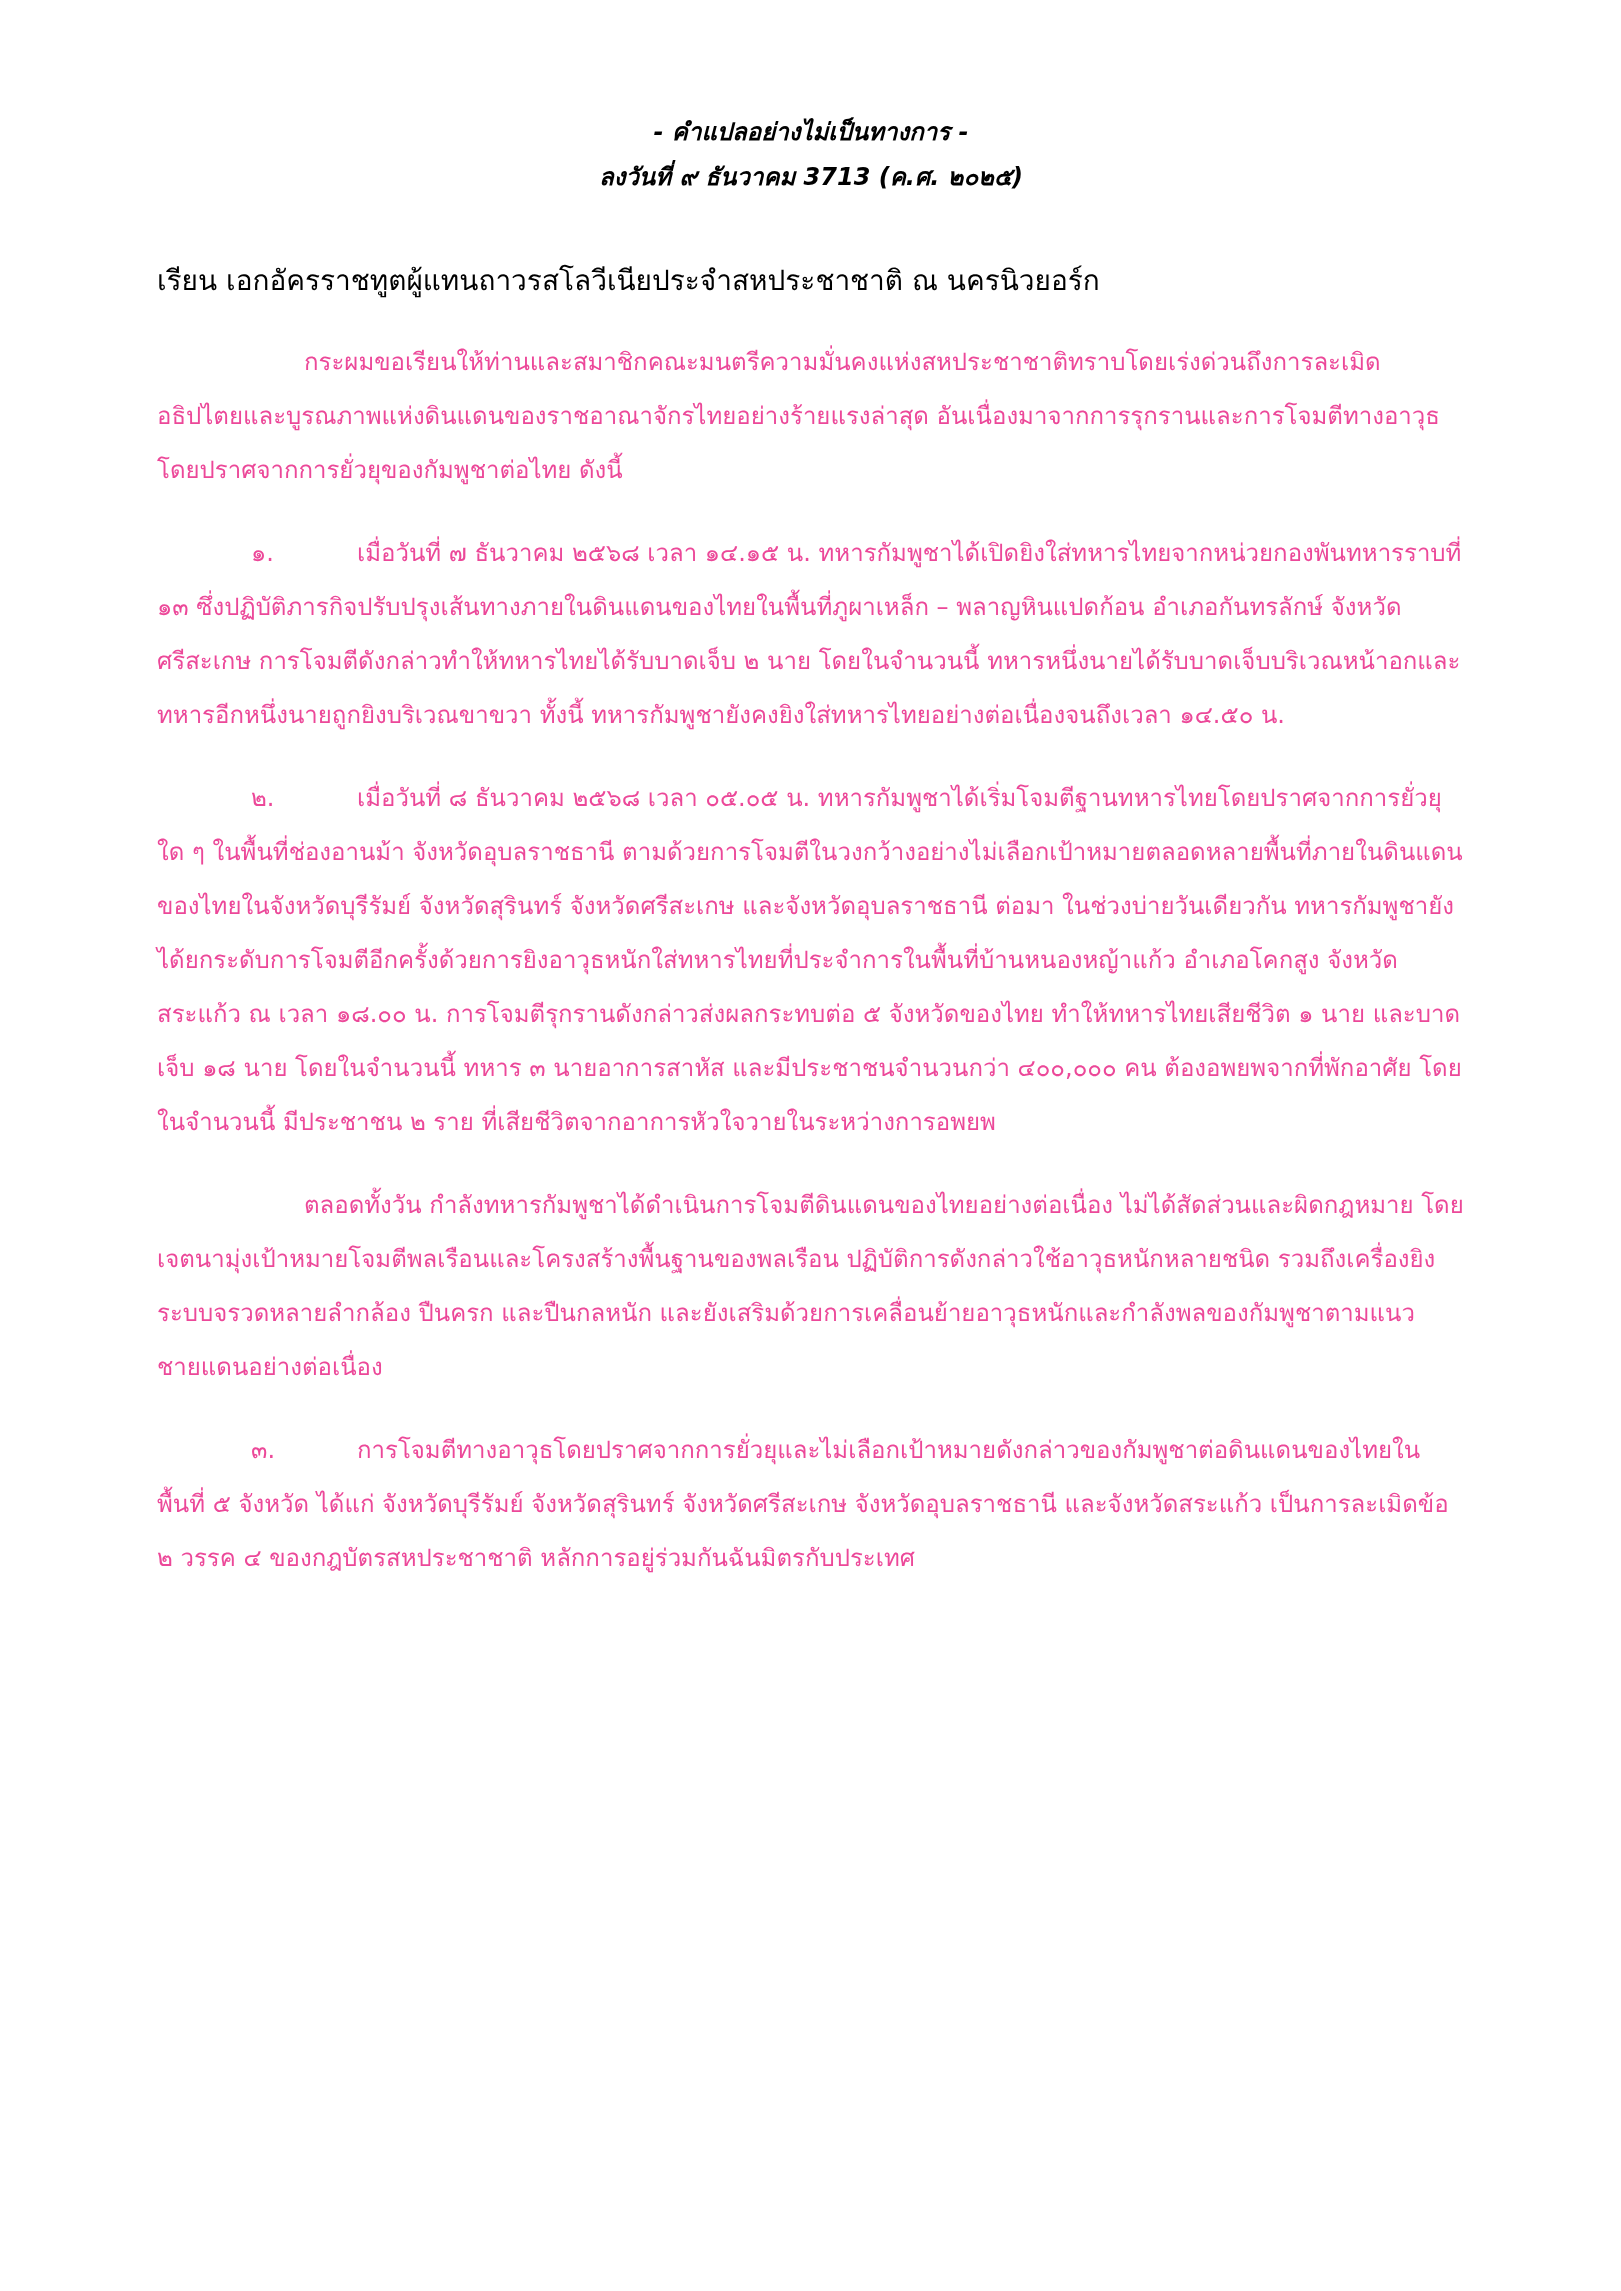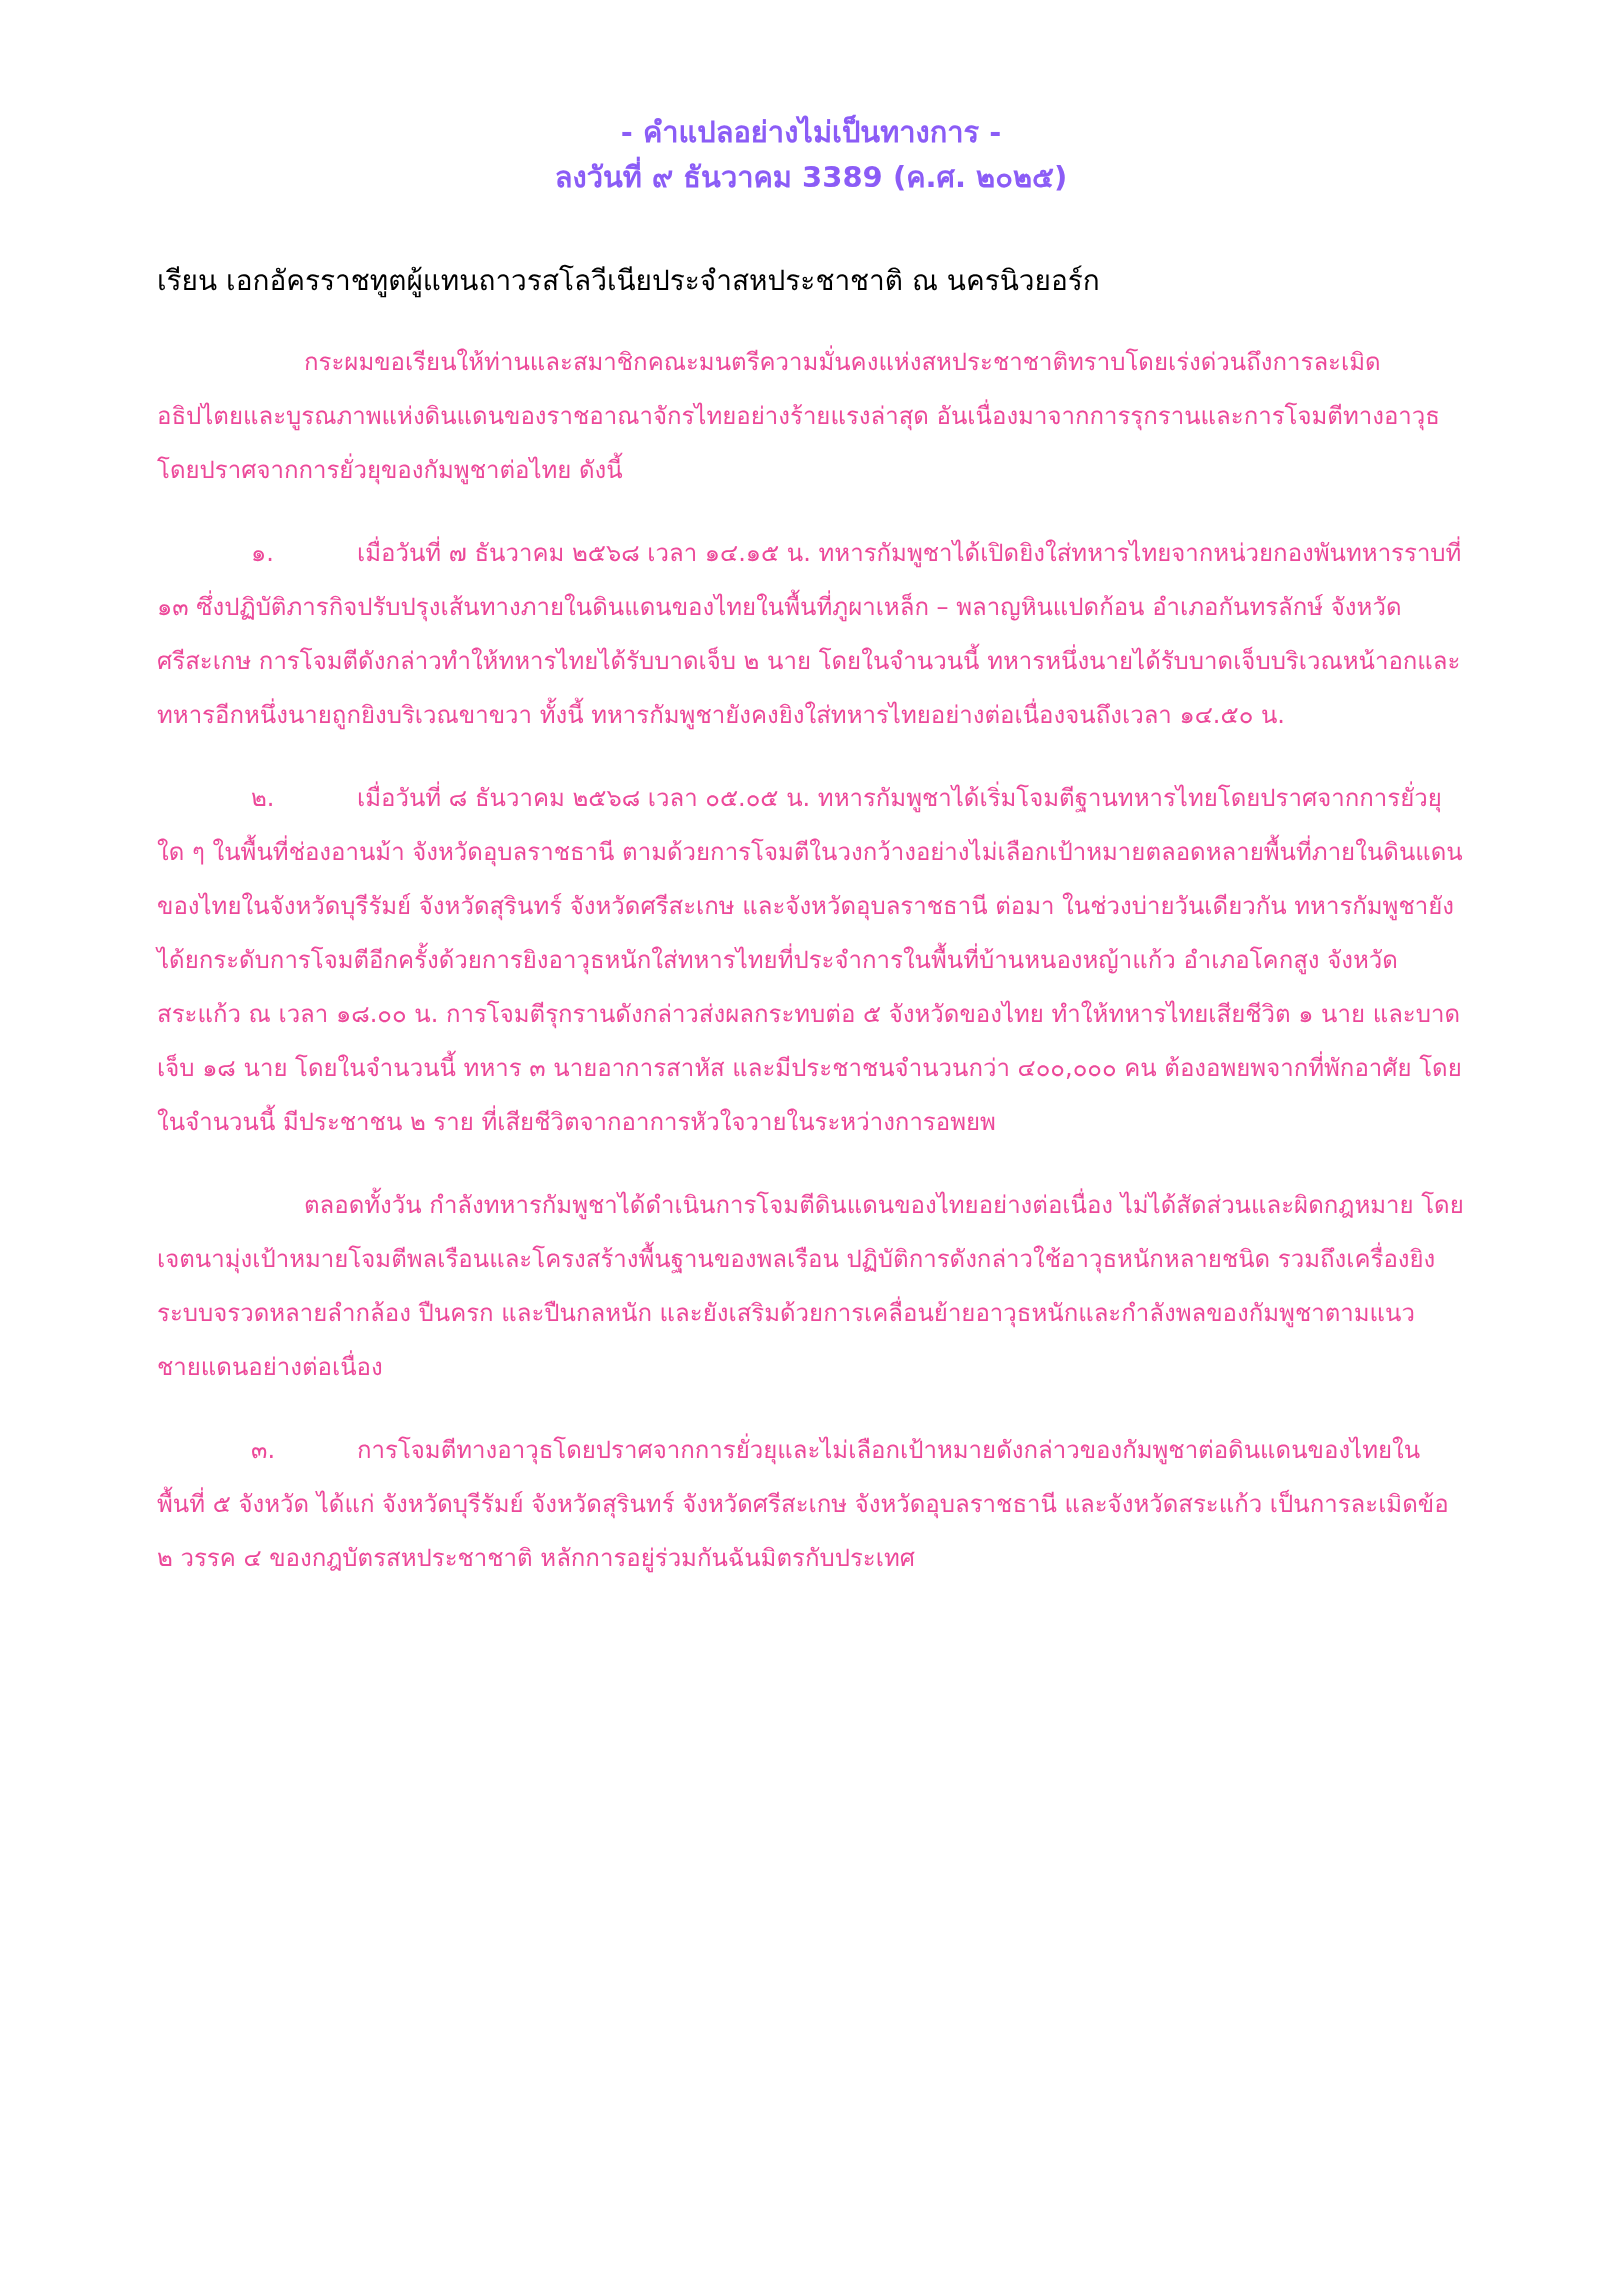--- a/index.html
+++ b/index.html
@@ -22,24 +22,25 @@
   }
   .content {
     position: absolute;
     left: 157px;
     top: 110px;
     width: 1308px;
   }
   .heading {
     text-align: center;
     font-weight: bold;
-    font-size: 29px;
+    font-size: 24px;
     line-height: 45px;
-    color: #8b5cf6;
+    color: #000000;
     letter-spacing: 0px;
+    font-style: italic;
   }
   .heading .hline {
     display: block;
     white-space: nowrap;
   }
   .salutation {
     margin-top: 59px;
     font-size: 28px;
     line-height: 43px;
     color: #000000;
@@ -69,21 +70,21 @@
   }
 </style>
 </head>
 <body>
 
 <div class="page">
   <div class="content">
 
     <div class="heading">
       <span class="hline">- คำแปลอย่างไม่เป็นทางการ -</span>
-      <span class="hline">ลงวันที่ ๙ ธันวาคม 3389 (ค.ศ. ๒๐๒๕)</span>
+      <span class="hline">ลงวันที่ ๙ ธันวาคม 3713 (ค.ศ. ๒๐๒๕)</span>
     </div>
 
     <div class="salutation">เรียน เอกอัครราชทูตผู้แทนถาวรสโลวีเนียประจำสหประชาชาติ ณ นครนิวยอร์ก</div>
 
     <div class="body-block">
 
       <p class="para"><span class="indent-2"></span><span>กระผมขอเรียนให้ท่านและสมาชิกคณะมนตรีความมั่นคงแห่งสหประชาชาติทราบโดยเร่งด่วนถึงการละเมิดอธิปไตยและบูรณภาพแห่งดินแดนของราชอาณาจักรไทยอย่างร้ายแรงล่าสุด อันเนื่องมาจากการรุกรานและการโจมตีทางอาวุธโดยปราศจากการยั่วยุของกัมพูชาต่อไทย ดังนี้</span></p>
 
       <p class="para"><span class="num-marker">๑.</span><span>เมื่อวันที่ ๗ ธันวาคม ๒๕๖๘ เวลา ๑๔.๑๕ น. ทหารกัมพูชาได้เปิดยิงใส่ทหารไทยจากหน่วยกองพันทหารราบที่ ๑๓ ซึ่งปฏิบัติภารกิจปรับปรุงเส้นทางภายในดินแดนของไทยในพื้นที่ภูผาเหล็ก – พลาญหินแปดก้อน อำเภอกันทรลักษ์ จังหวัดศรีสะเกษ การโจมตีดังกล่าวทำให้ทหารไทยได้รับบาดเจ็บ ๒ นาย โดยในจำนวนนี้ ทหารหนึ่งนายได้รับบาดเจ็บบริเวณหน้าอกและทหารอีกหนึ่งนายถูกยิงบริเวณขาขวา ทั้งนี้ ทหารกัมพูชายังคงยิงใส่ทหารไทยอย่างต่อเนื่องจนถึงเวลา ๑๔.๕๐ น.</span></p>
 

